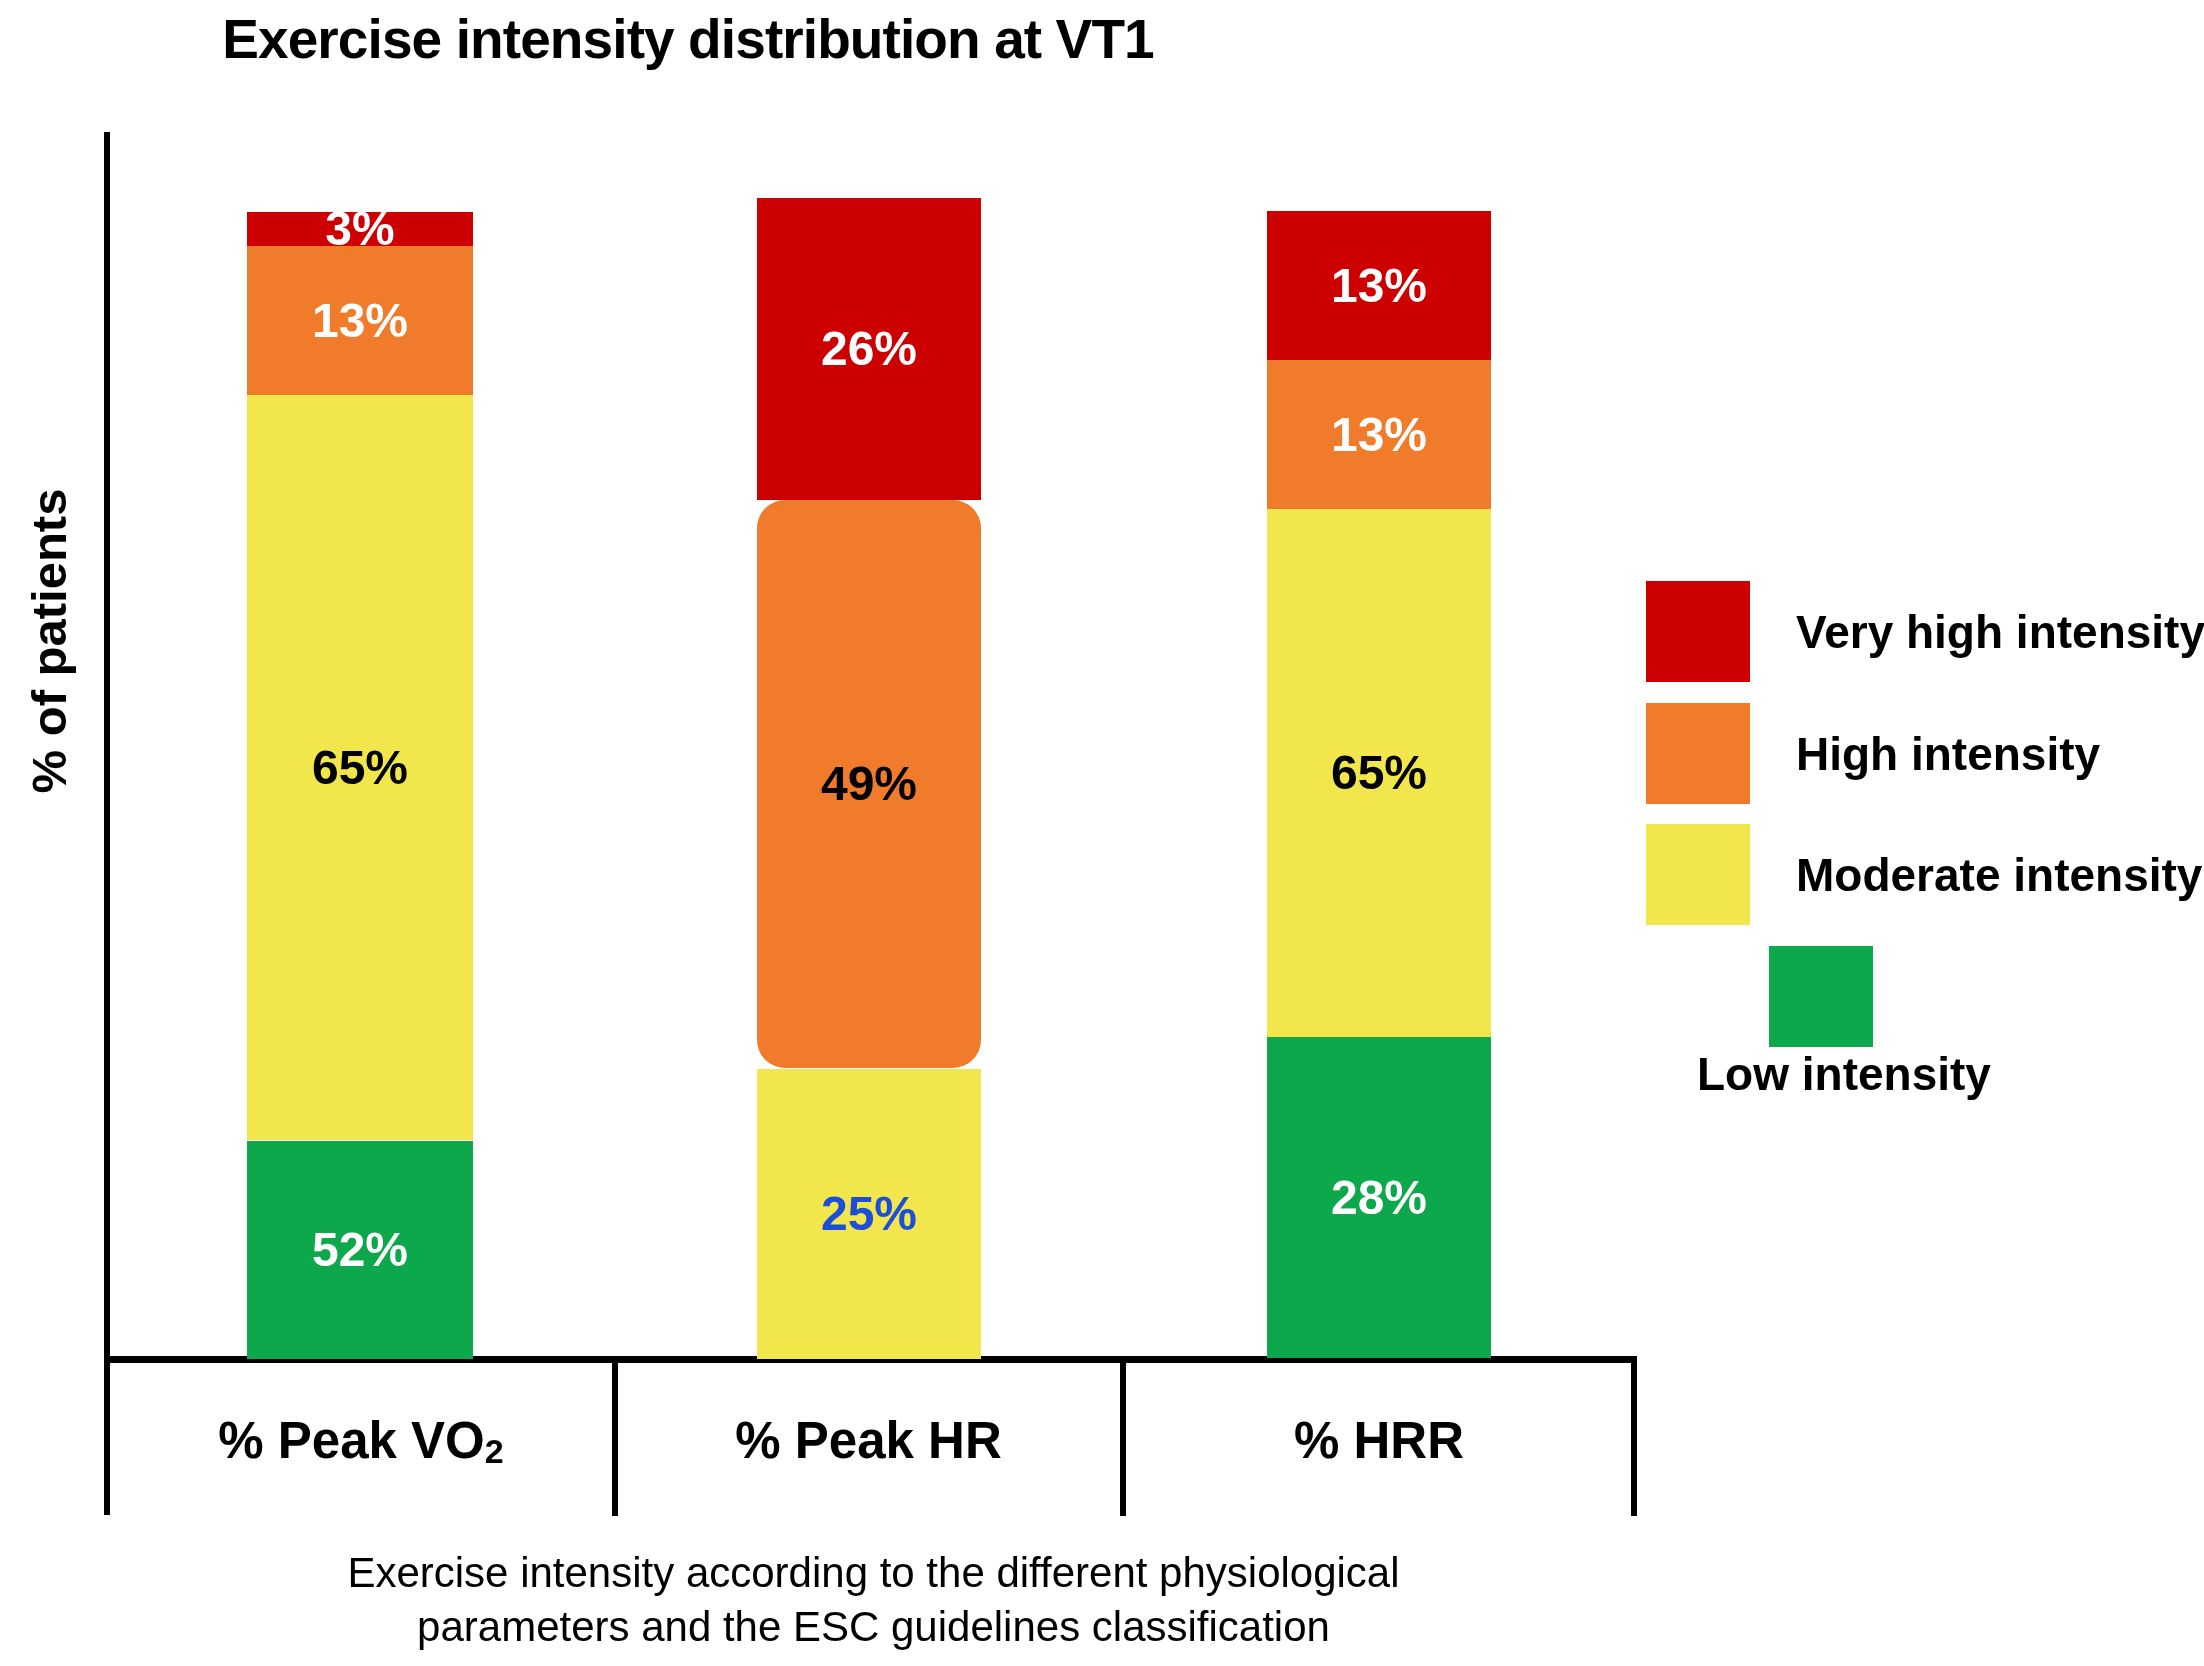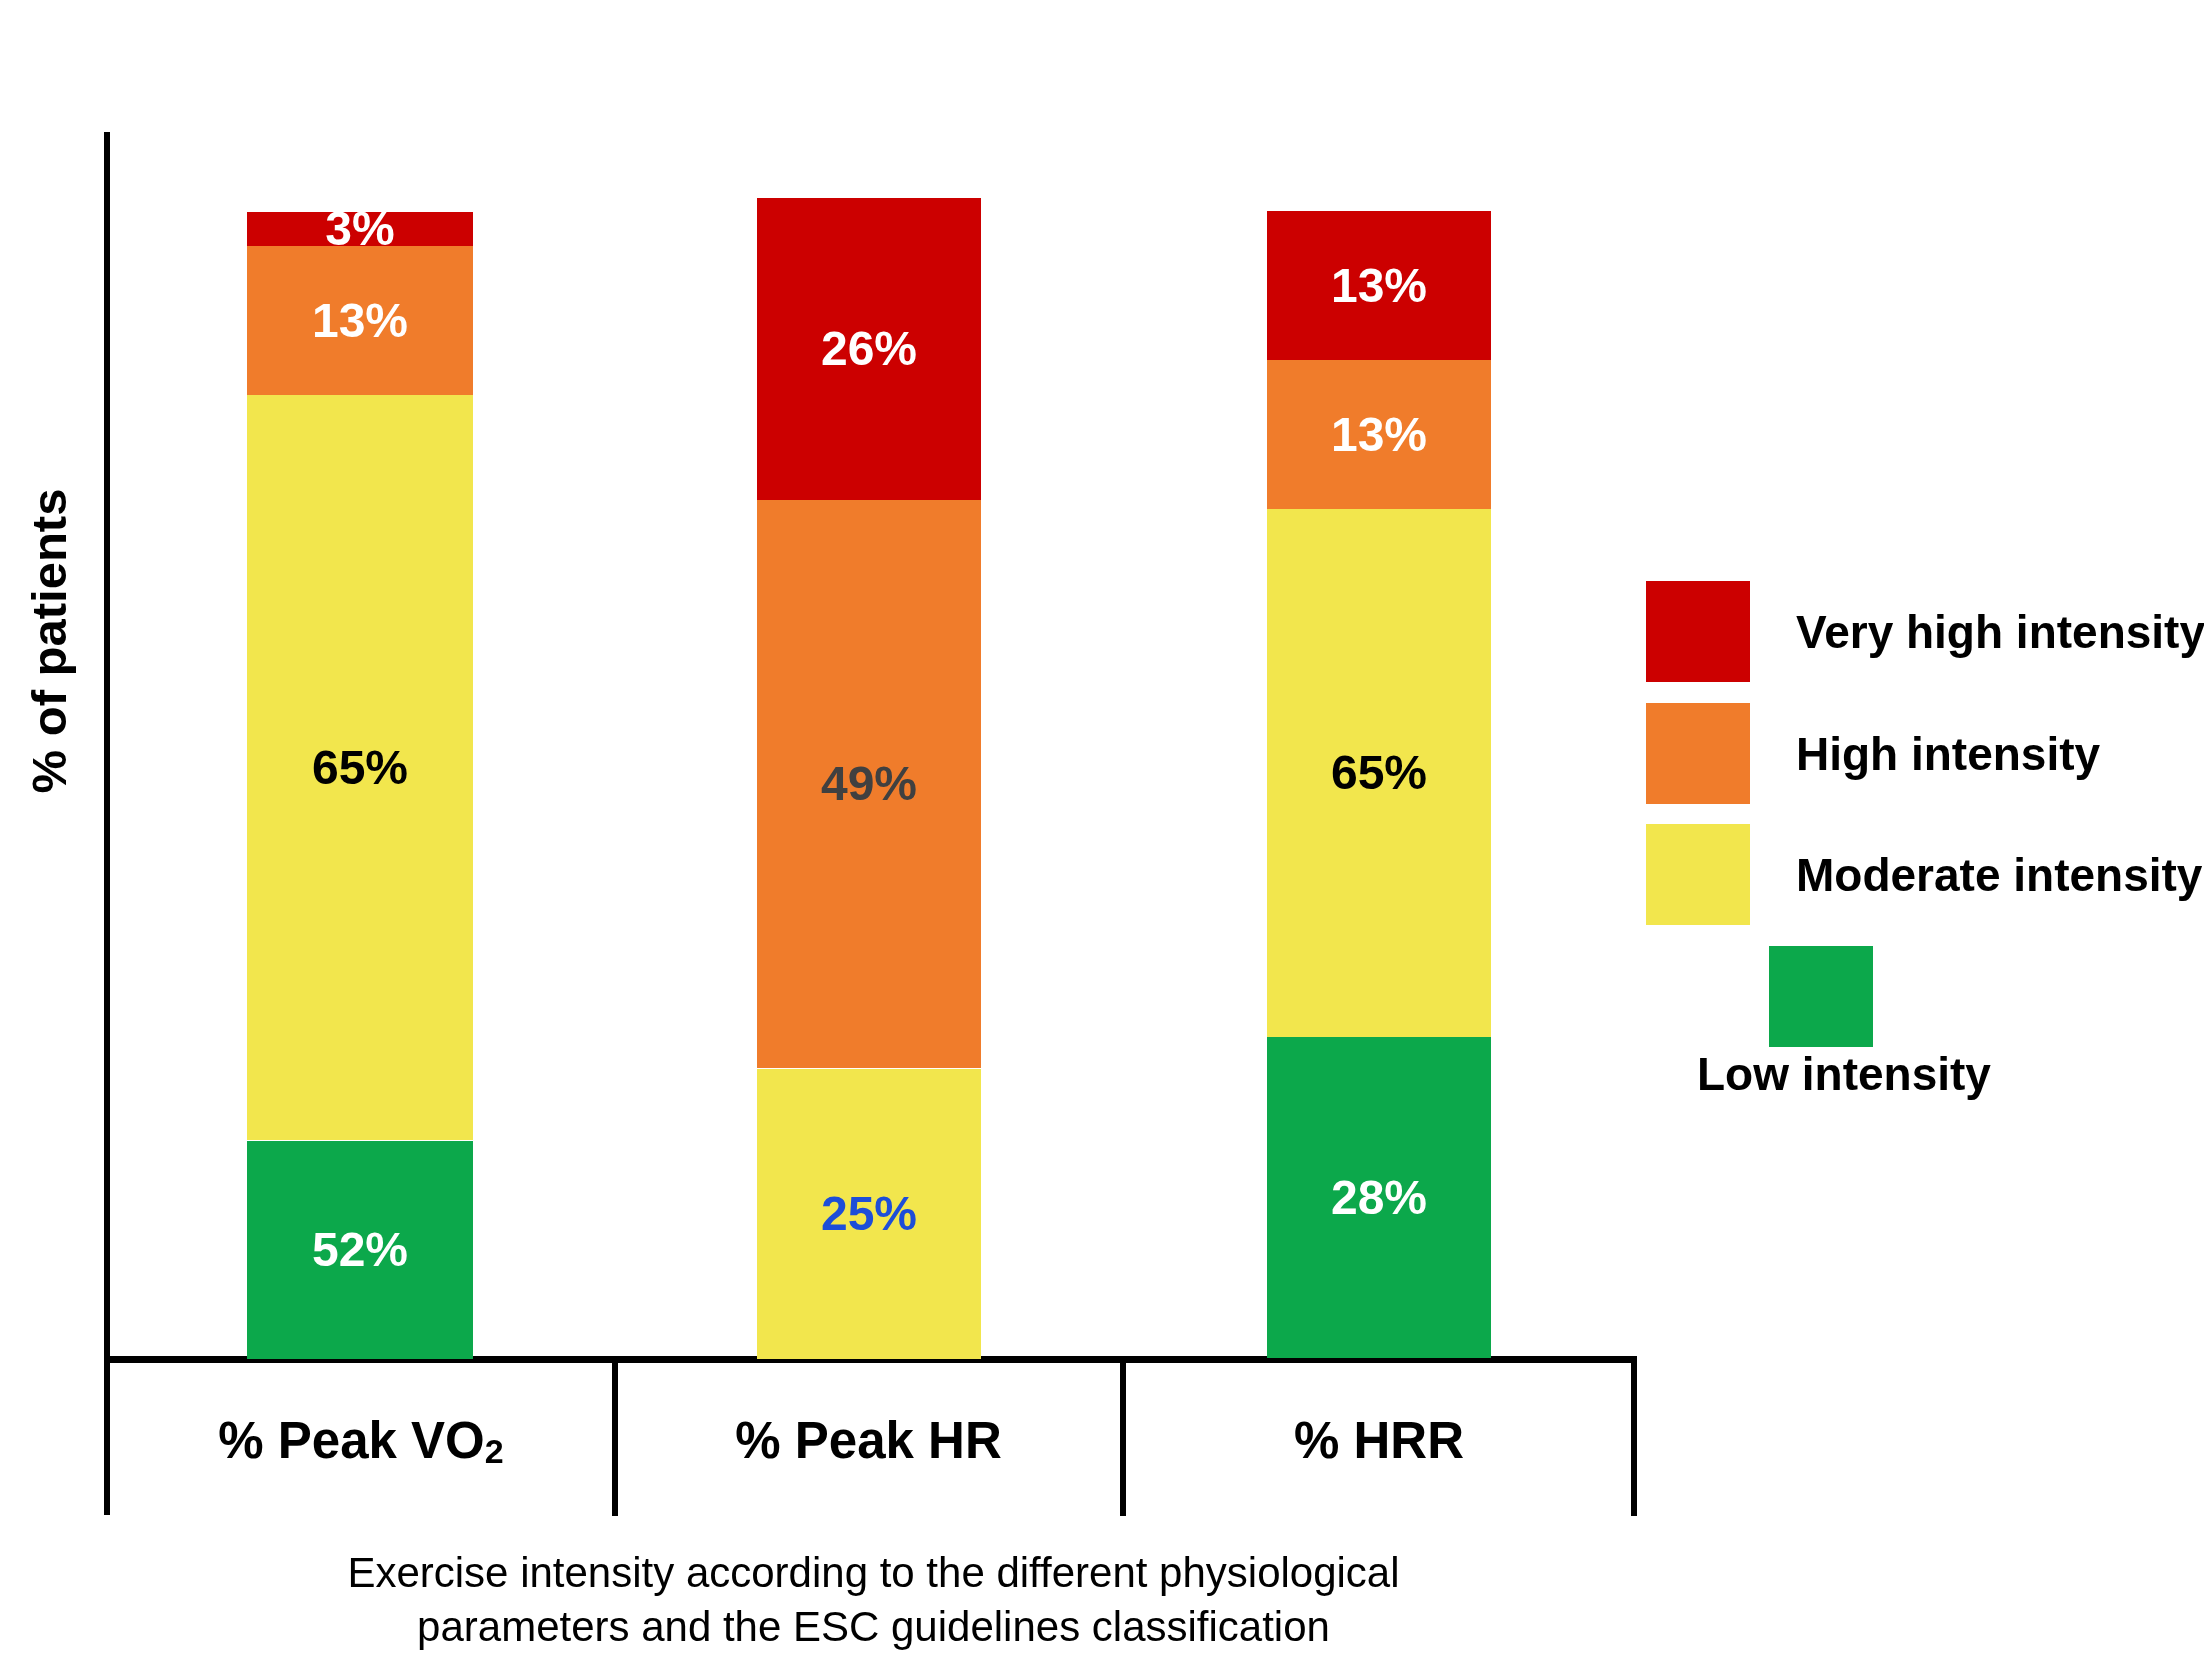--- a/index.html
+++ b/index.html
@@ -162,20 +162,21 @@
   #legend-row-0 { top: 0px;   left: 0; }
   #legend-row-1 { top: 122px; left: 0; }
   #legend-row-2 { top: 243px; left: 0; }
   #legend-row-3 { top: 365px; left: 5px; flex-direction: column; }
 </style>
 </head>
 <body>
 
 <div id="figure">
 
+  <div id="chart-title">Exercise intensity distribution at VT1</div>
 
   <div id="y-axis-label">% of patients</div>
 
   <div class="axis-line" id="y-axis-line"></div>
   <div class="axis-line" id="x-axis-line"></div>
   <div class="axis-line" id="right-axis-line"></div>
   <div class="category-divider" id="divider-1"></div>
   <div class="category-divider" id="divider-2"></div>
 
   <div id="plot-area"></div>
@@ -223,21 +224,21 @@
     </div>
     <div class="bar-segment" style="left: 247px; width: 226px; top: 395px; height: 745px; background: rgb(242, 230, 77); color: rgb(0, 0, 0);">
       <span>65%</span>
     </div>
     <div class="bar-segment" style="left: 247px; width: 226px; top: 1141px; height: 218px; background: rgb(12, 168, 75); color: rgb(255, 255, 255);">
       <span>52%</span>
     </div>
     <div class="bar-segment" style="left: 757px; width: 224px; top: 198px; height: 302px; background: rgb(204, 0, 0); color: rgb(255, 255, 255);">
       <span>26%</span>
     </div>
-    <div class="bar-segment" style="left: 757px; width: 224px; top: 500px; height: 568px; background: rgb(240, 124, 43); color: #404040;">
+    <div class="bar-segment" style="left: 757px; width: 224px; top: 500px; height: 568px; background: rgb(240, 124, 43); color: #000000; border-radius: 28px;">
       <span>49%</span>
     </div>
     <div class="bar-segment" style="left: 757px; width: 224px; top: 1069px; height: 290px; background: rgb(242, 230, 77); color: #1d4ed8;">
       <span>25%</span>
     </div>
     <div class="bar-segment" style="left: 1267px; width: 224px; top: 211px; height: 149px; background: rgb(204, 0, 0); color: rgb(255, 255, 255);">
       <span>13%</span>
     </div>
     <div class="bar-segment" style="left: 1267px; width: 224px; top: 360px; height: 149px; background: rgb(240, 124, 43); color: rgb(255, 255, 255);">
       <span>13%</span>

